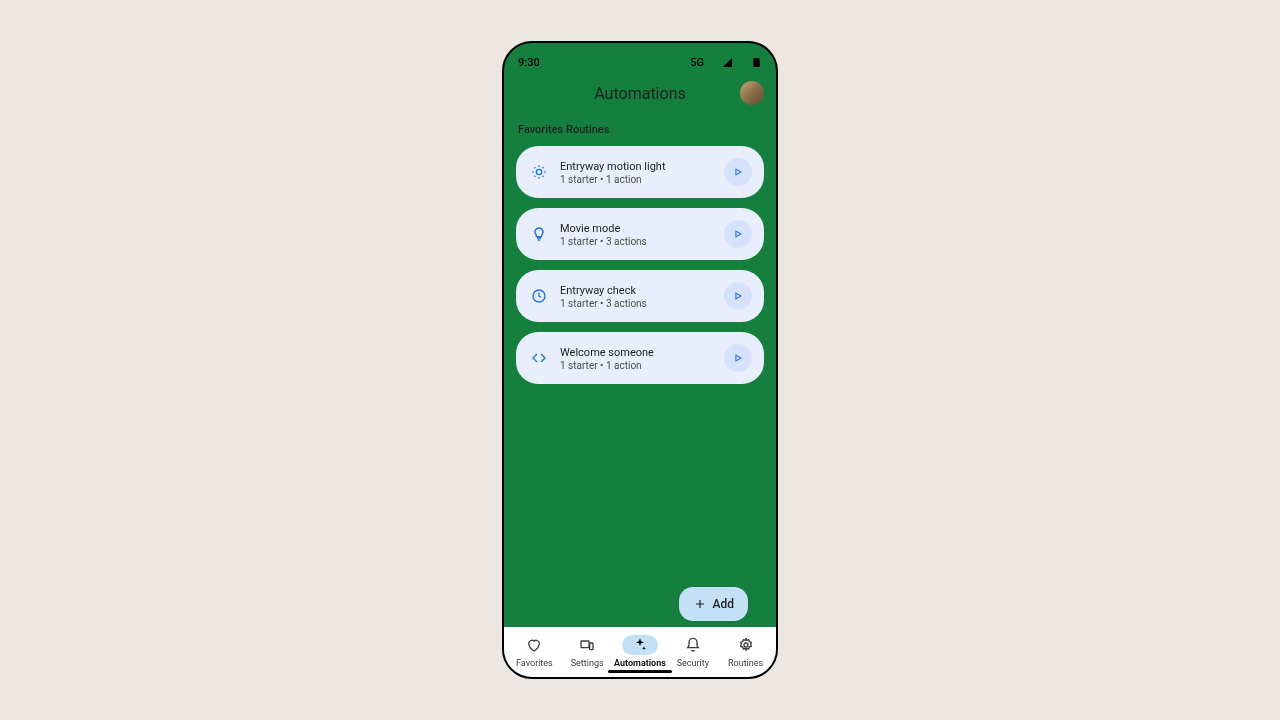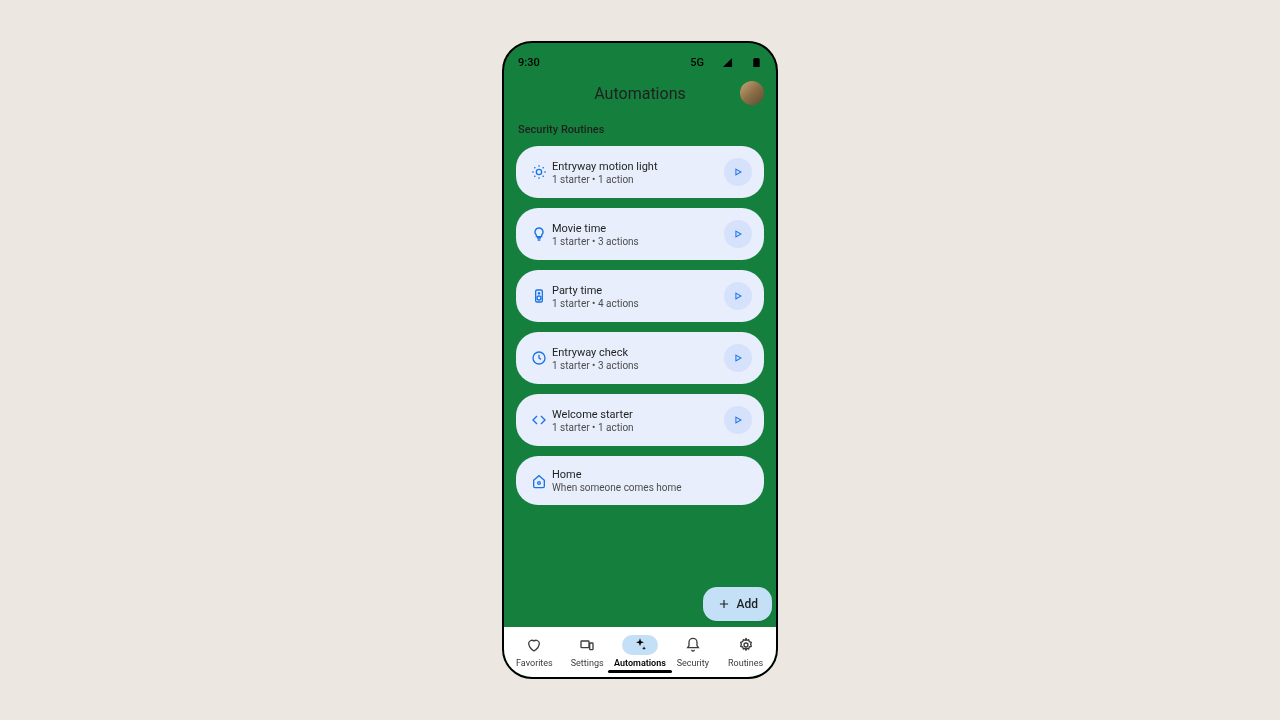--- a/index.html
+++ b/index.html
@@ -36,36 +36,36 @@
     width: 24px; height: 24px; border-radius: 50%;
     background: linear-gradient(135deg, #c9a876 0%, #8b6f47 50%, #5d4a32 100%);
   }
   .content { flex: 1; overflow: hidden; padding: 0 12px; }
   .section-title { font-size: 11px; color: #1f1f1f; font-weight: 500; margin: 6px 0 10px 2px; }
   .routine {
     background: #e8eefb;
     border-radius: 22px;
     padding: 12px 12px 12px 14px;
     margin-bottom: 10px;
-    display: flex; align-items: center; gap: 4px;
+    display: flex; align-items: center; gap: 12px;
   }
   .r-icon { width: 18px; height: 18px; flex-shrink: 0; display: flex; align-items: center; justify-content: center; }
   .r-icon svg { width: 16px; height: 16px; }
   .r-text { flex: 1; min-width: 0; }
   .r-title { font-size: 11px; color: #1f1f1f; }
   .r-sub { font-size: 10px; color: #4d4d4d; margin-top: 1px; }
   .play {
     width: 28px; height: 28px; border-radius: 50%;
     background: #d6e2fb;
     display: flex; align-items: center; justify-content: center;
     flex-shrink: 0;
   }
   .play svg { width: 10px; height: 10px; }
   .fab {
-    position: absolute; right: 4px; bottom: 56px;
+    position: absolute; right: 28px; bottom: 56px;
     background: #c4e0f7;
     border-radius: 14px;
     padding: 10px 14px;
     display: flex; align-items: center; gap: 6px;
     font-size: 12px; color: #1f1f1f; font-weight: 500;
     box-shadow: 0 1px 3px rgba(0,0,0,0.1);
   }
   .fab svg { width: 14px; height: 14px; }
   .navbar {
     height: 50px; border-top: 0;
@@ -101,21 +101,21 @@
         </svg>
     </div>
   </div>
 
   <div class="header">
     <span class="header-title">Automations</span>
     <div class="avatar"></div>
   </div>
 
   <div class="content">
-    <div class="section-title">Security Routines</div>
+    <div class="section-title">Favorites Routines</div>
 
     <div class="routine">
       <div class="r-icon">
         <svg viewBox="0 0 24 24" fill="none" stroke="#1a73e8" stroke-width="2">
             <circle cx="12" cy="12" r="4"></circle>
             <path d="M12 2v2M12 20v2M2 12h2M20 12h2M5 5l1.5 1.5M17.5 17.5L19 19M5 19l1.5-1.5M17.5 6.5L19 5"></path>
           </svg>
       </div>
       <div class="r-text">
         <div class="r-title">Entryway motion light</div>
@@ -128,48 +128,30 @@
       </div>
     </div>
 
     <div class="routine">
       <div class="r-icon">
         <svg viewBox="0 0 24 24" fill="none" stroke="#1a73e8" stroke-width="2">
             <path d="M9 18h6M10 21h4M12 3a6 6 0 0 0-4 10.5V16h8v-2.5A6 6 0 0 0 12 3z"></path>
           </svg>
       </div>
       <div class="r-text">
-        <div class="r-title">Movie time</div>
+        <div class="r-title">Movie mode</div>
         <div class="r-sub">1 starter • 3 actions</div>
       </div>
       <div class="play">
         <svg viewBox="0 0 24 24" fill="none" stroke="#1a73e8" stroke-width="2.5">
             <path d="M7 5l12 7-12 7V5z"></path>
           </svg>
       </div>
     </div>
 
-    <div class="routine">
-      <div class="r-icon">
-        <svg viewBox="0 0 24 24" fill="none" stroke="#1a73e8" stroke-width="2">
-            <rect x="7" y="3" width="10" height="18" rx="2"></rect>
-            <circle cx="12" cy="8" r="1"></circle>
-            <circle cx="12" cy="15" r="3"></circle>
-          </svg>
-      </div>
-      <div class="r-text">
-        <div class="r-title">Party time</div>
-        <div class="r-sub">1 starter • 4 actions</div>
-      </div>
-      <div class="play">
-        <svg viewBox="0 0 24 24" fill="none" stroke="#1a73e8" stroke-width="2.5">
-            <path d="M7 5l12 7-12 7V5z"></path>
-          </svg>
-      </div>
-    </div>
 
     <div class="routine">
       <div class="r-icon">
         <svg viewBox="0 0 24 24" fill="none" stroke="#1a73e8" stroke-width="2">
             <circle cx="12" cy="12" r="9"></circle>
             <path d="M12 7v5l3 2"></path>
           </svg>
       </div>
       <div class="r-text">
         <div class="r-title">Entryway check</div>
@@ -182,42 +164,30 @@
       </div>
     </div>
 
     <div class="routine">
       <div class="r-icon">
         <svg viewBox="0 0 24 24" fill="none" stroke="#1a73e8" stroke-width="2">
             <path d="M9 6l-6 6 6 6M15 6l6 6-6 6"></path>
           </svg>
       </div>
       <div class="r-text">
-        <div class="r-title">Welcome starter</div>
+        <div class="r-title">Welcome someone</div>
         <div class="r-sub">1 starter • 1 action</div>
       </div>
       <div class="play">
         <svg viewBox="0 0 24 24" fill="none" stroke="#1a73e8" stroke-width="2.5">
             <path d="M7 5l12 7-12 7V5z"></path>
           </svg>
       </div>
     </div>
 
-    <div class="routine">
-      <div class="r-icon">
-        <svg viewBox="0 0 24 24" fill="none" stroke="#1a73e8" stroke-width="2">
-            <path d="M4 11l8-7 8 7v9a2 2 0 0 1-2 2H6a2 2 0 0 1-2-2v-9z"></path>
-            <circle cx="12" cy="15" r="2"></circle>
-          </svg>
-      </div>
-      <div class="r-text">
-        <div class="r-title">Home</div>
-        <div class="r-sub">When someone comes home</div>
-      </div>
-    </div>
 
 
   </div>
 
   <div class="fab">
     <svg viewBox="0 0 24 24" fill="none" stroke="#1f1f1f" stroke-width="2">
         <path d="M12 5v14M5 12h14"></path>
       </svg>
     <span>Add</span>
   </div>

